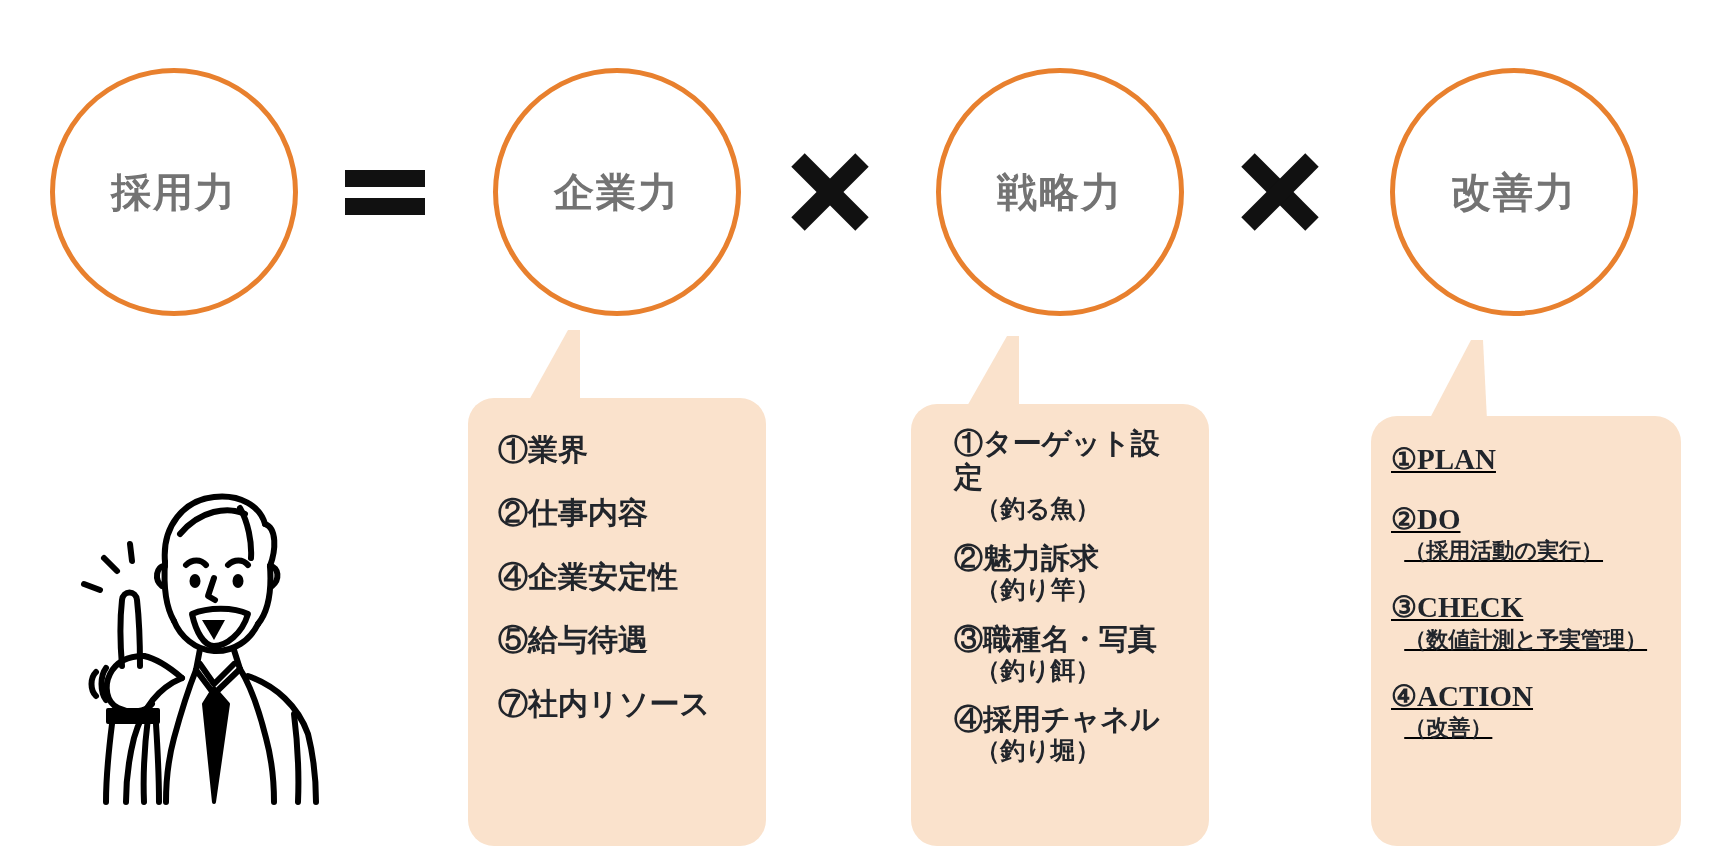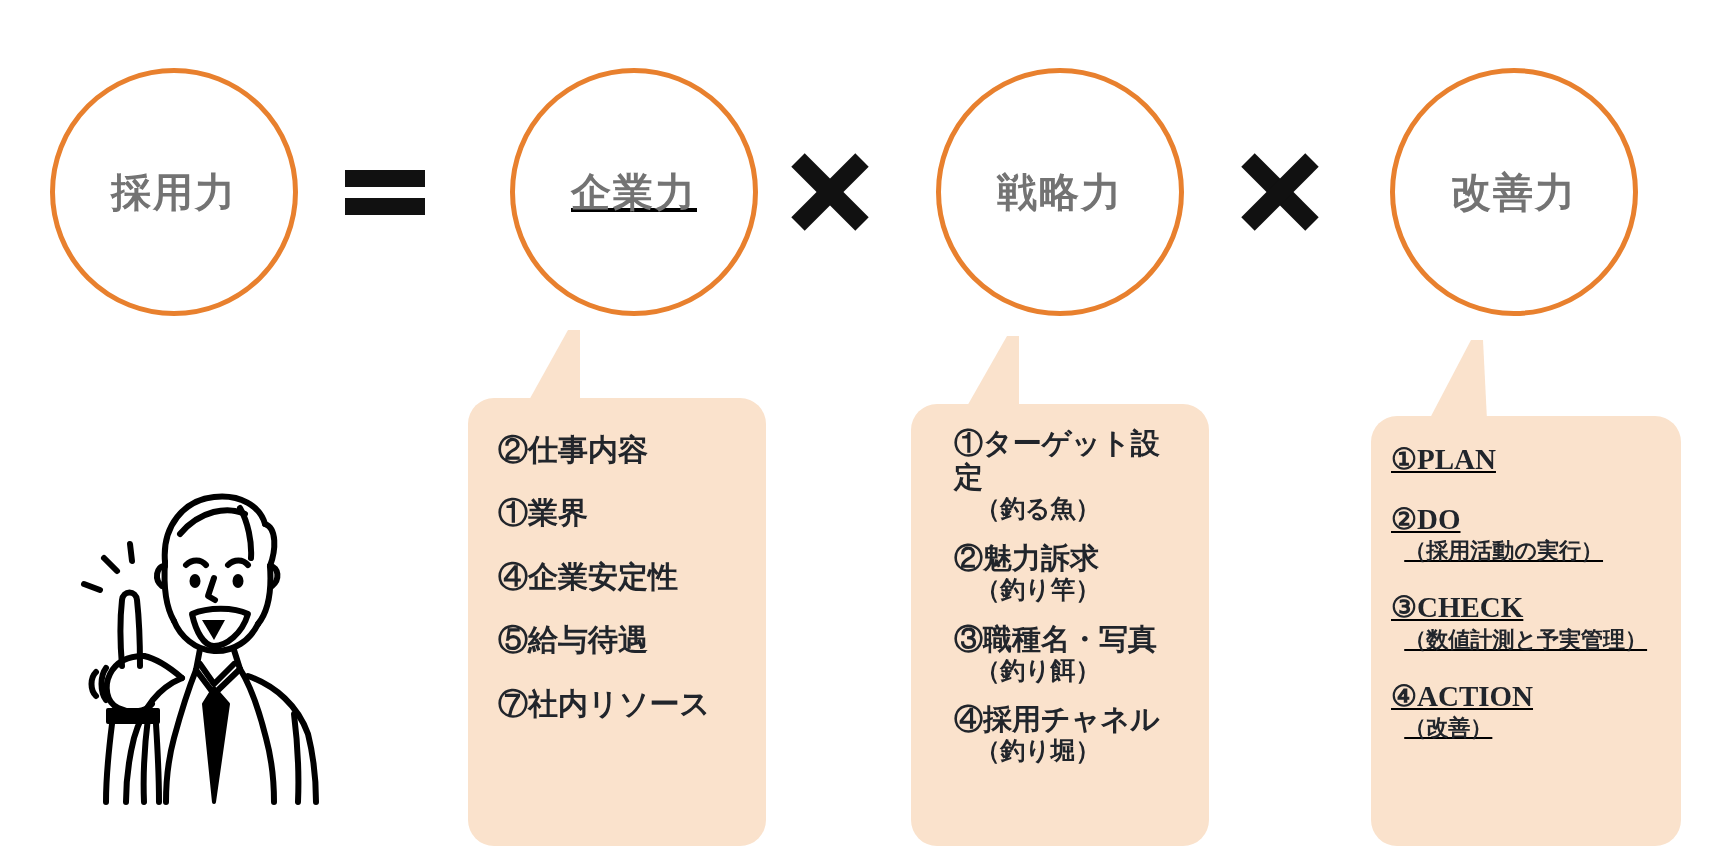--- a/index.html
+++ b/index.html
@@ -41,21 +41,21 @@
   .circle-label {
     color: #737373;
     font-size: 40px;
     font-weight: 700;
     letter-spacing: 2px;
     white-space: nowrap;
     font-family: "Liberation Serif", "DejaVu Serif", serif;
   }
 
   .c-saiyou { left: 50px;   top: 8px;  width: 248px; height: 248px; }
-  .c-kigyou { left: 510px;  top: 8px;  width: 248px; height: 248px; text-decoration: underline; }
+  .c-kigyou { left: 493px;  top: 8px;  width: 248px; height: 248px; }
   .c-senryaku { left: 936px; top: 8px; width: 248px; height: 248px; }
   .c-kaizen { left: 1390px; top: 8px;  width: 248px; height: 248px; }
 
   .op {
     position: absolute;
     width: 110px;
     height: 110px;
     top: 77px;
     display: flex;
     align-items: center;
@@ -176,24 +176,24 @@
     </div>
 
   </div>
 
   <svg class="callout-tail" style="left:468px; top:330px; width:300px; height:72px;" viewBox="0 0 300 72">
     <polygon points="60,72 100,0 112,0 112,72" fill="#fae2cc"></polygon>
   </svg>
   <div class="callout cal-1">
     <div class="callout-body">
       <div class="item">
+        <span>①業界</span>
+      </div>
+      <div class="item">
         <span>②仕事内容</span>
-      </div>
-      <div class="item">
-        <span>①業界</span>
       </div>
       <div class="item">
         <span>④企業安定性</span>
       </div>
       <div class="item">
         <span>⑤給与待遇</span>
       </div>
       <div class="item">
         <span>⑦社内リソース</span>
       </div>

